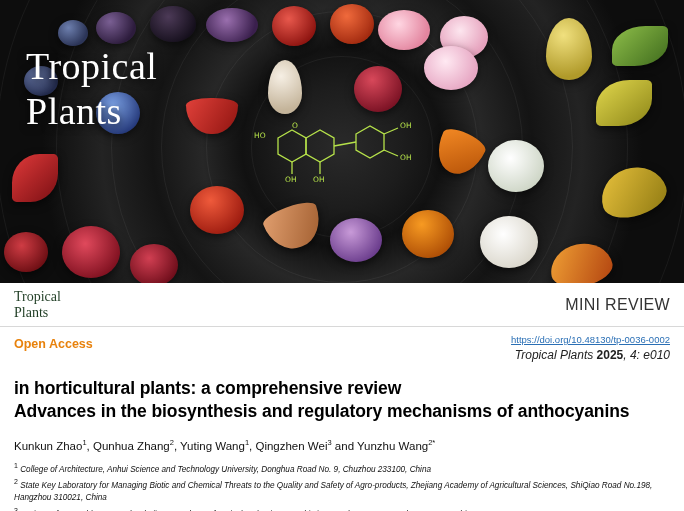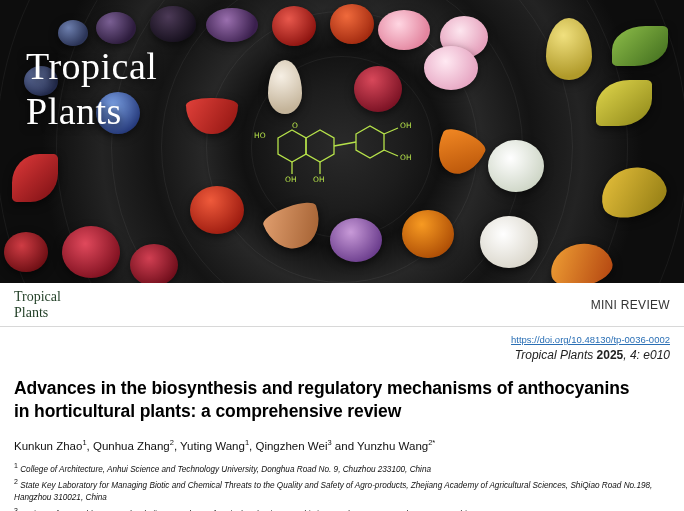--- a/index.html
+++ b/index.html
@@ -94,21 +94,21 @@
   }
   .journal-logo {
     font-family: "Liberation Serif", serif;
     font-size: 14px;
     line-height: 1.08;
     color: #1f3d24;
   }
   .journal-logo span { display: block; }
   .mini-review {
     margin-left: auto;
-    font-size: 12px;
+    font-size: 16px;
     color: #333;
     letter-spacing: 0.3px;
   }
 
   
   .access-row {
     position: relative;
     height: 44px;
     padding: 6px 14px 0 14px;
     box-sizing: border-box;
@@ -307,29 +307,30 @@
 
 <div class="journal-bar">
   <div class="journal-logo">
     <span>Tropical</span>
     <span>Plants</span>
   </div>
   <div class="mini-review">MINI REVIEW</div>
 </div>
 
 <div class="access-row">
+  <div class="open-access">Open Access</div>
   <div class="doi-block">
     <a class="doi-link" href="#">https://doi.org/10.48130/tp-0036-0002</a>
     <span class="cite-line"><span>Tropical Plants </span><b>2025</b><span>, 4: e010</span></span>
   </div>
 </div>
 
 <div class="paper-title">
+  <div>in horticultural plants: a comprehensive review</div>
   <div>Advances in the biosynthesis and regulatory mechanisms of anthocyanins</div>
-  <div>in horticultural plants: a comprehensive review</div>
 </div>
 
 <div class="authors"><span>Kunkun Zhao<sup>1</sup></span><span>, </span><span>Qunhua Zhang<sup>2</sup></span><span>, </span><span>Yuting Wang<sup>1</sup></span><span>, </span><span>Qingzhen Wei<sup>3</sup></span><span> and </span><span>Yunzhu Wang<sup>2*</sup></span></div>
 
 <div class="affils">
     <div class="affil"><span class="num">1</span><span> College of Architecture, Anhui Science and Technology University, Donghua Road No. 9, Chuzhou 233100, China</span></div>
     <div class="affil"><span class="num">2</span><span> State Key Laboratory for Managing Biotic and Chemical Threats to the Quality and Safety of Agro-products, Zhejiang Academy of Agricultural Sciences, ShiQiao Road No.198, Hangzhou 310021, China</span></div>
     <div class="affil"><span class="num">3</span><span> Institute of Vegetable Research, Zhejiang Academy of Agricultural Sciences, ShiQiao Road No.198, Hangzhou 310021, China</span></div>
   </div>
 

